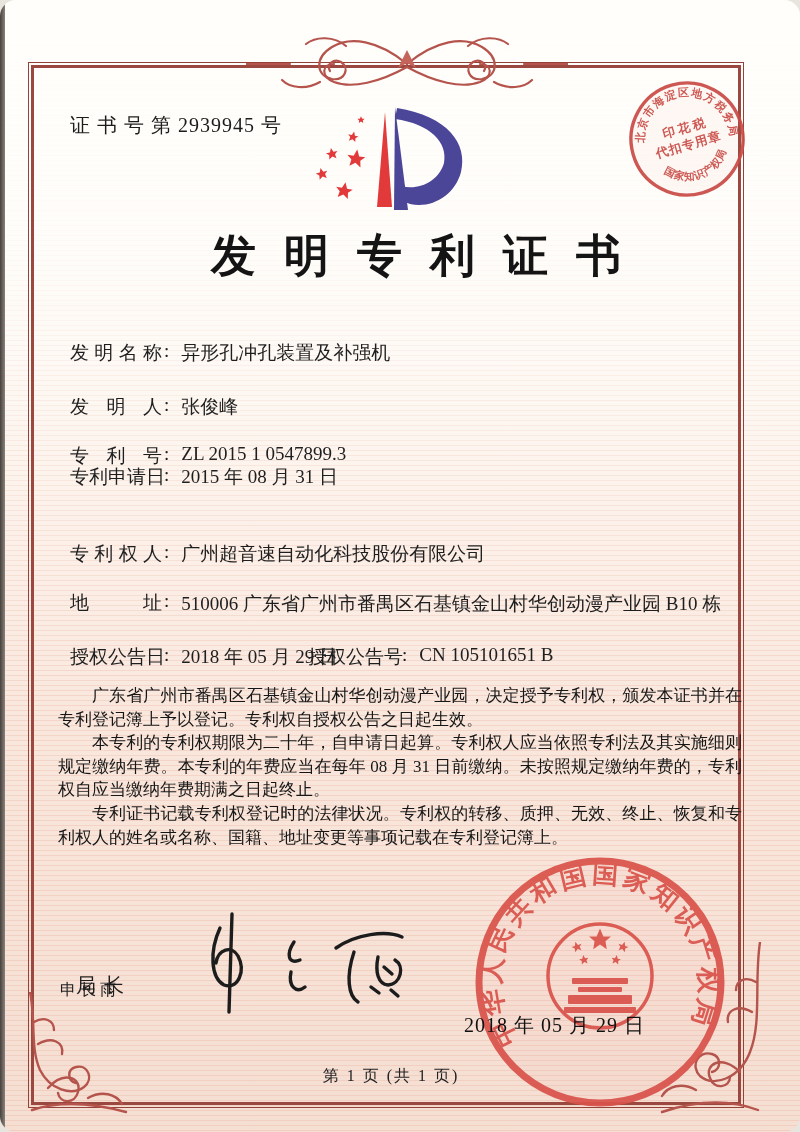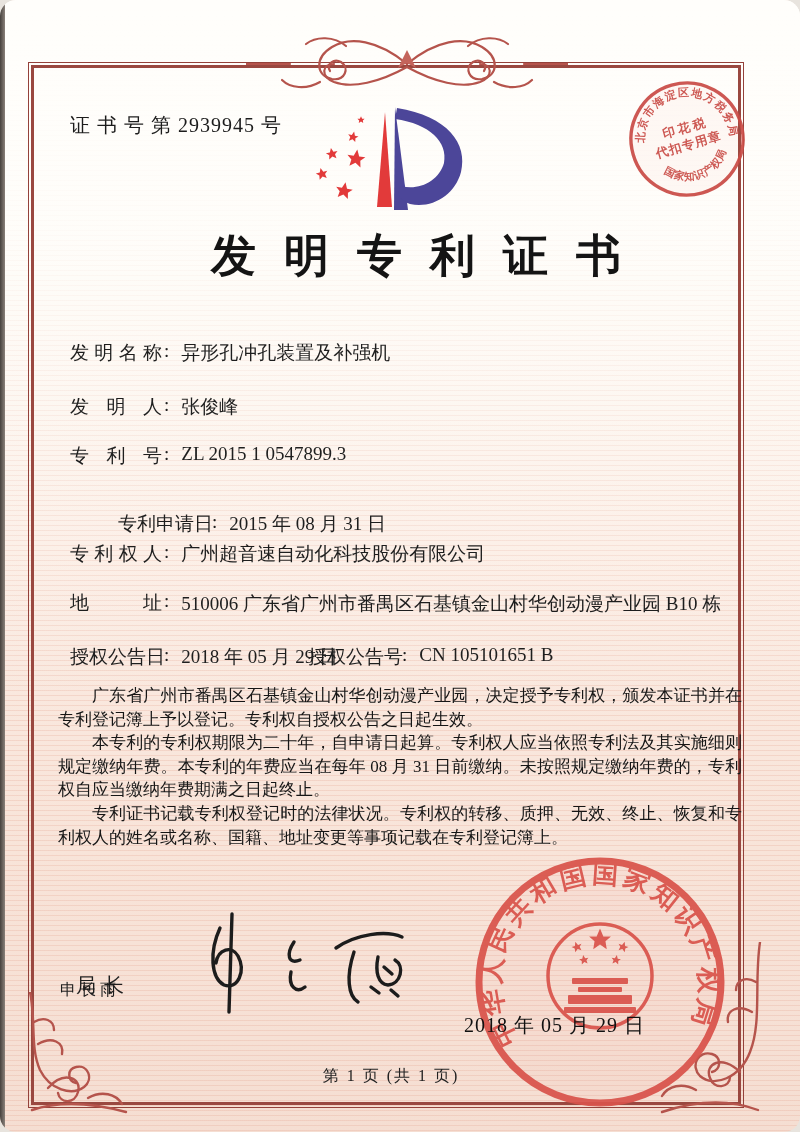--- a/index.html
+++ b/index.html
@@ -158,21 +158,21 @@
 
     <div class="field-row" style="top:394px;">
       <span class="lbl">发明人</span><span class="colon">:</span><span class="val">张俊峰</span>
     </div>
     <div class="field-row" style="top:340px;">
       <span class="lbl">发明名称</span><span class="colon">:</span><span class="val">异形孔冲孔装置及补强机</span>
     </div>
     <div class="field-row" style="top:443px;">
       <span class="lbl">专利号</span><span class="colon">:</span><span class="val">ZL 2015 1 0547899.3</span>
     </div>
-    <div class="field-row" style="top:511px;margin-left:48px;">
+    <div class="field-row" style="top:464px;">
       <span class="lbl">专利申请日</span><span class="colon">:</span><span class="val">2015 年 08 月 31 日</span>
     </div>
     <div class="field-row" style="top:541px;">
       <span class="lbl">专利权人</span><span class="colon">:</span><span class="val">广州超音速自动化科技股份有限公司</span>
     </div>
     <div class="field-row" style="top:590px;">
       <span class="lbl">地址</span><span class="colon">:</span><span class="val wrap">510006 广东省广州市番禺区石基镇金山村华创动漫产业园 B10 栋</span>
     </div>
     <div class="field-row" style="top:644px;">
       <span>

